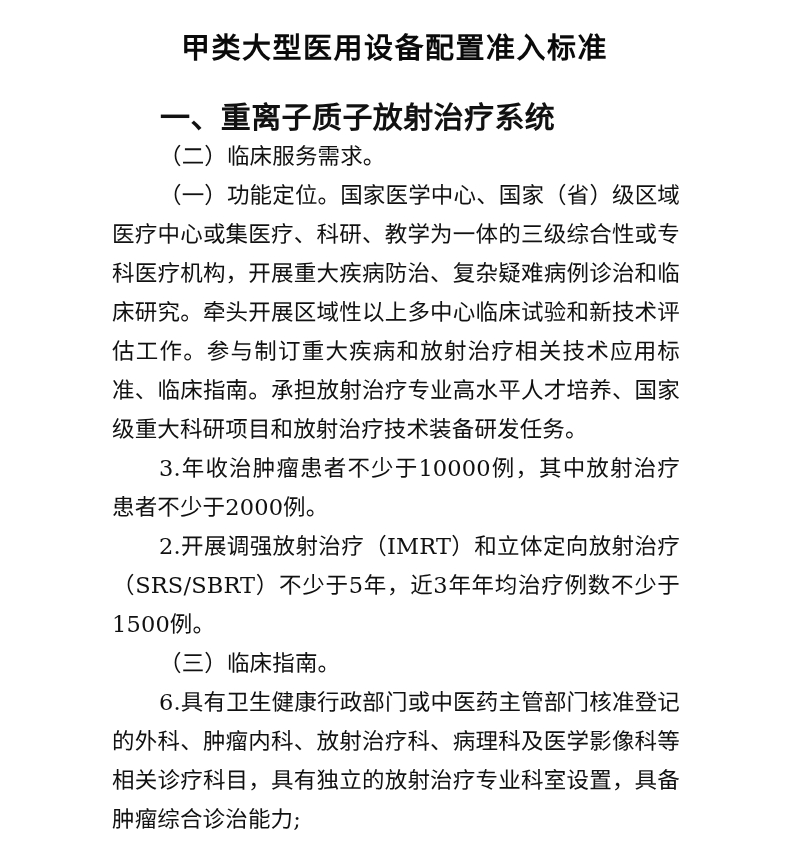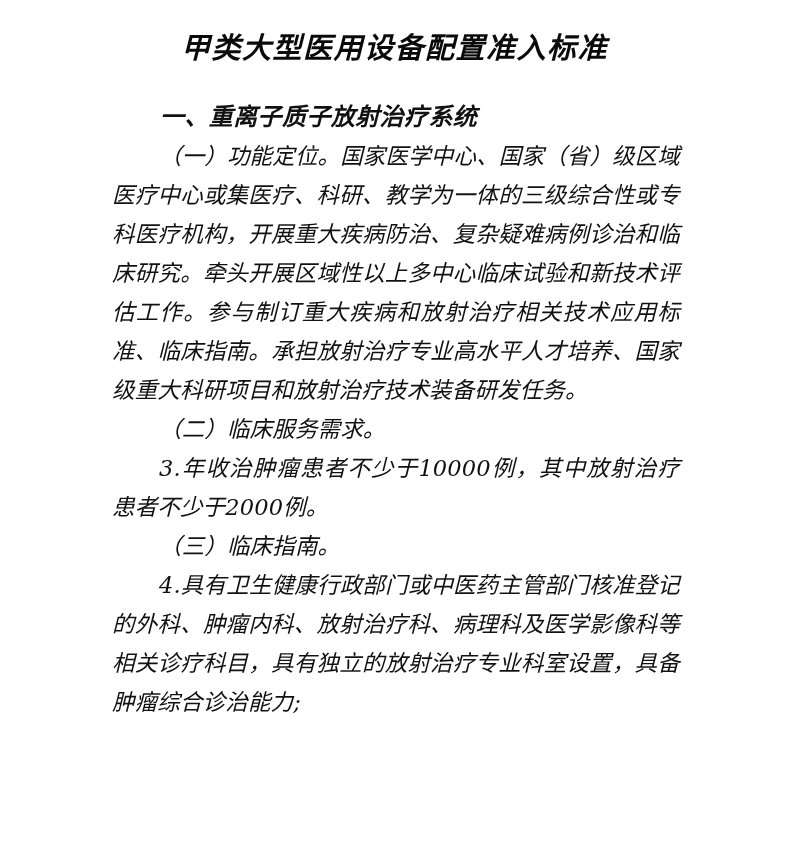--- a/index.html
+++ b/index.html
@@ -16,21 +16,20 @@
     color: #000000;
     -webkit-font-smoothing: antialiased;
   }
 
   .page {
     position: relative;
     width: 658px;
     height: 858px;
     background: #ffffff;
     box-sizing: border-box;
-    font-style: italic;
   }
 
   
   .doc-title {
     position: absolute;
     left: 0;
     top: 10px;
     width: 789px;
     text-align: center;
     font-family: "DejaVu Sans", "Liberation Sans", sans-serif;
@@ -47,21 +46,21 @@
     position: absolute;
     left: 112px;
     top: 98px;
     width: 568px;
   }
 
   
   .sec-heading {
     font-family: "DejaVu Sans", "Liberation Sans", sans-serif;
     font-weight: 700;
-    font-size: 24px;
+    font-size: 30px;
     line-height: 39px;
     letter-spacing: 0.4px;
     text-indent: 48px;
     color: #111111;
     margin: 0 0 0 0;
     white-space: nowrap;
   }
 
   
   .para {
@@ -88,25 +87,26 @@
 <body>
 
 <div class="page">
 
   <h1 class="doc-title">甲类大型医用设备配置准入标准</h1>
 
   <div class="body-col">
 
     <div class="sec-heading">一、重离子质子放射治疗系统</div>
 
+    <p class="para">（二）临床服务需求。</p>
+
     <p class="para">（一）功能定位。国家医学中心、国家（省）级区域医疗中心或集医疗、科研、教学为一体的三级综合性或专科医疗机构，开展重大疾病防治、复杂疑难病例诊治和临床研究。牵头开展区域性以上多中心临床试验和新技术评估工作。参与制订重大疾病和放射治疗相关技术应用标准、临床指南。承担放射治疗专业高水平人才培养、国家级重大科研项目和放射治疗技术装备研发任务。</p>
-
-    <p class="para">（二）临床服务需求。</p>
 
     <p class="para num">3.年收治肿瘤患者不少于10000例，其中放射治疗患者不少于2000例。</p>
 
+    <p class="para num">2.开展调强放射治疗（IMRT）和立体定向放射治疗（SRS/SBRT）不少于5年，近3年年均治疗例数不少于1500例。</p>
 
     <p class="para">（三）临床指南。</p>
 
-    <p class="para num">4.具有卫生健康行政部门或中医药主管部门核准登记的外科、肿瘤内科、放射治疗科、病理科及医学影像科等相关诊疗科目，具有独立的放射治疗专业科室设置，具备肿瘤综合诊治能力;</p>
+    <p class="para num">6.具有卫生健康行政部门或中医药主管部门核准登记的外科、肿瘤内科、放射治疗科、病理科及医学影像科等相关诊疗科目，具有独立的放射治疗专业科室设置，具备肿瘤综合诊治能力;</p>
 
   </div>
 </div>
 
 </body></html>

